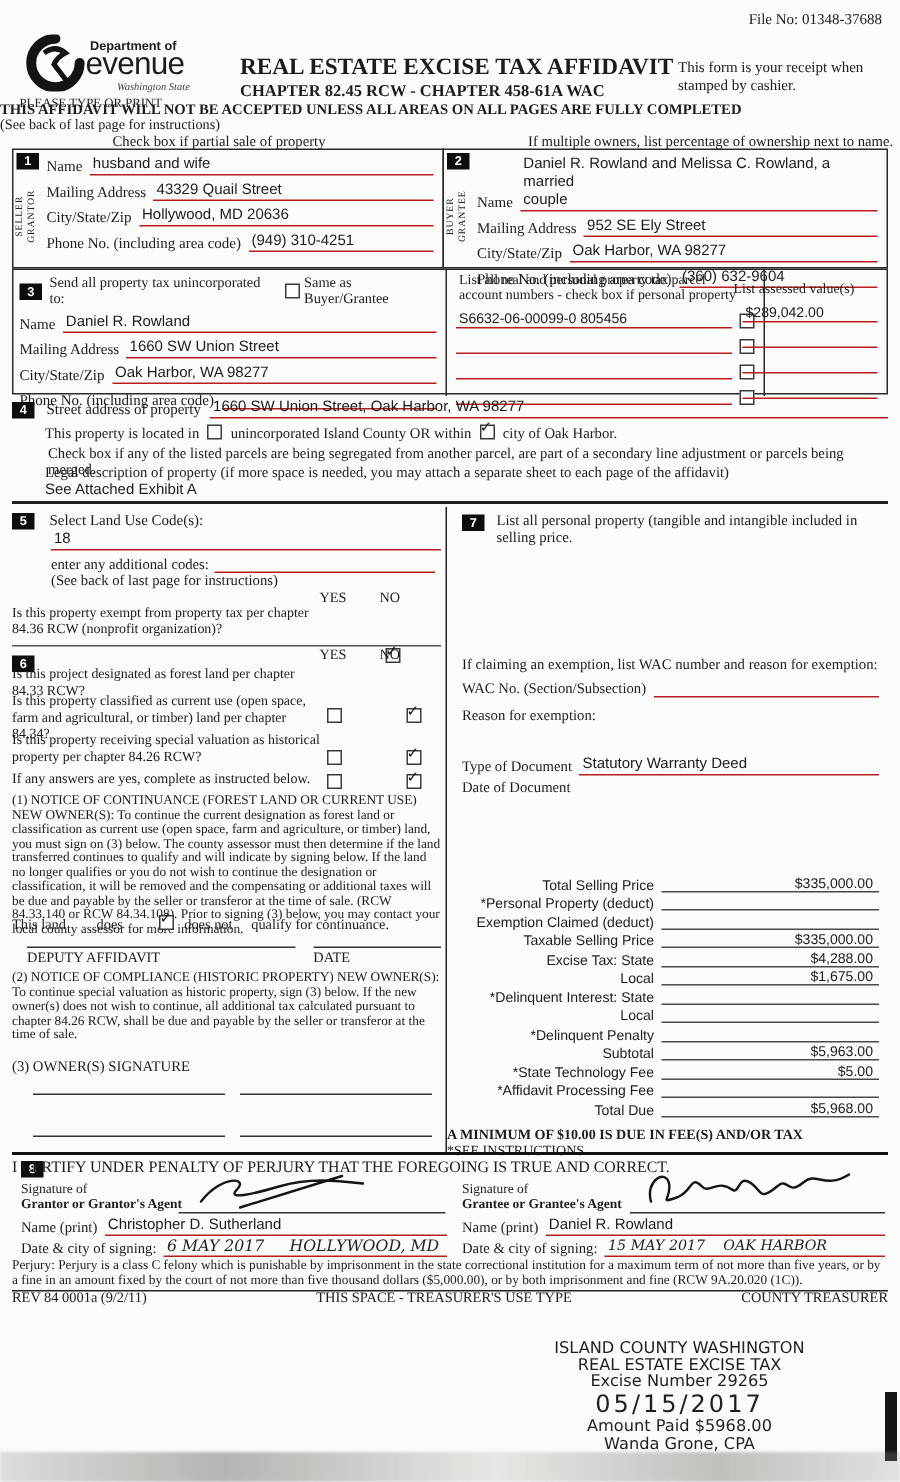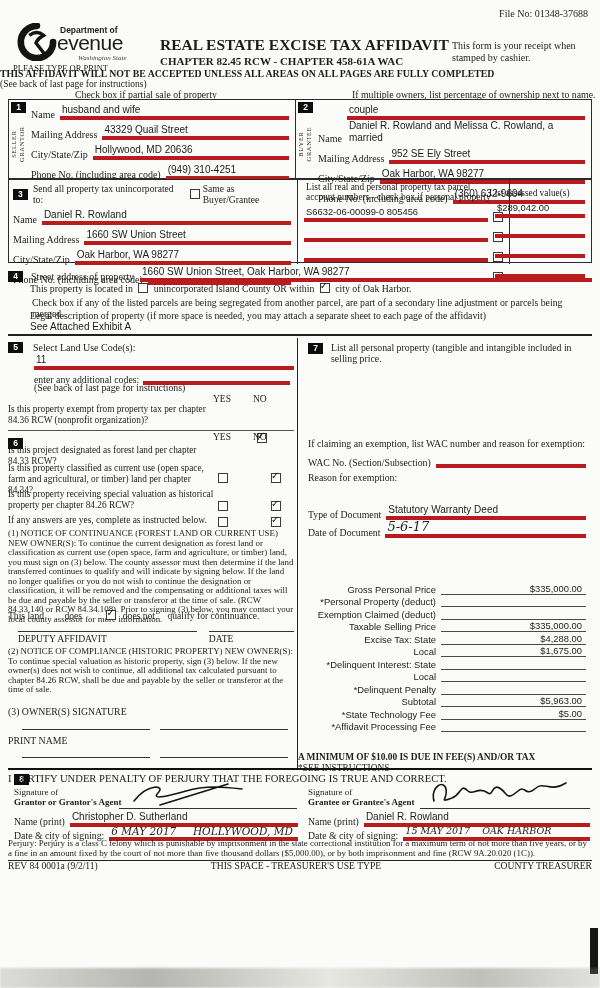--- a/index.html
+++ b/index.html
@@ -8,21 +8,21 @@
   .sans{font-family:"Liberation Sans",sans-serif;}
   .ul{border-bottom:1px solid #4a4a4a;}
   .badge{display:inline-block;background:#0d0d0d;color:#fff;font-weight:bold;font-size:8.5px;width:15px;height:11px;line-height:11px;text-align:center;font-family:"Liberation Sans",sans-serif;}
   .cb{display:inline-block;width:8px;height:8px;border:1px solid #3a3a3a;background:#fff;position:relative;vertical-align:-1px;}
   .cb .mk{position:absolute;top:-4px;left:-1px;font-size:10px;font-family:"DejaVu Sans",sans-serif;color:#111;}
   .sec-box{border:1px solid #2a2a2a;box-sizing:border-box;}
   .side-label{position:absolute;left:-20px;top:36px;width:58px;text-align:center;font-size:6.5px;letter-spacing:.6px;transform:rotate(-90deg);color:#222;line-height:1.25;}
   .fields{position:absolute;left:22px;top:2px;right:6px;}
   .frow{display:flex;align-items:flex-end;margin-top:4px;}
   .frow .flbl{white-space:nowrap;padding-right:5px;font-size:10px;}
-  .fval{flex:1;border-bottom:4px solid #b91c1c;font-family:"Liberation Sans",sans-serif;font-size:10px;line-height:12px;padding:0 2px;min-height:12px;}
+  .fval{flex:1;border-bottom:1px solid #b91c1c;font-family:"Liberation Sans",sans-serif;font-size:10px;line-height:12px;padding:0 2px;min-height:12px;}
   .qtext{width:206px;font-size:9.3px;line-height:1.16;}
   .para{font-size:8.9px;line-height:1.07;text-align:left;}
   .hand{font-family:"DejaVu Serif",serif;font-style:italic;white-space:pre;color:#232323;}
   .money-row{display:flex;align-items:flex-end;height:12.5px;}
   .money-lbl{width:128px;text-align:right;font-family:"Liberation Sans",sans-serif;font-size:9.4px;padding-right:5px;white-space:nowrap;}
   .money-val{flex:1;border-bottom:1px solid #4a4a4a;font-family:"Liberation Sans",sans-serif;font-size:9.4px;text-align:right;padding-right:4px;min-height:11px;line-height:11px;}
   .stamp{font-family:"DejaVu Sans",sans-serif;color:#1f1f1f;text-align:center;line-height:1.04;}
   .stamp .s-sm{font-size:10.8px;}
   .stamp .s-date{font-size:16px;letter-spacing:2px;margin:1px 0;}
   .sigline{border-bottom:1.2px solid #333;height:1px;}
@@ -84,22 +84,22 @@
 
   <div class="sec-box abs" style="left:295px;top:99px;width:297px;height:80px;">
     <span class="badge abs" style="left:2px;top:2px;">2</span>
     <div class="side-label">
       <span>BUYER</span><br><span>GRANTEE</span>
     </div>
     <div class="fields">
       <div class="frow" style="margin-top:2px;">
         <span class="flbl">Name</span>
         <div style="flex:1;">
+          <div class="fval" style="border-bottom:none;">Daniel R. Rowland and Melissa C. Rowland, a married</div>
           <div class="fval">couple</div>
-          <div class="fval" style="border-bottom:none;">Daniel R. Rowland and Melissa C. Rowland, a married</div>
         </div>
       </div>
       <div class="frow">
           <span class="flbl">Mailing Address</span>
           <span class="fval">952 SE Ely Street</span>
         </div>
       <div class="frow">
           <span class="flbl">City/State/Zip</span>
           <span class="fval">Oak Harbor, WA 98277</span>
         </div>
@@ -180,21 +180,21 @@
   <div class="abs" style="left:32px;top:297px;width:556px;font-size:9.8px;">Check box if any of the listed parcels are being segregated from another parcel, are part of a secondary line adjustment or parcels being merged.</div>
   <div class="abs" style="left:30px;top:310px;width:556px;font-size:9.8px;">Legal description of property (if more space is needed, you may attach a separate sheet to each page of the affidavit)</div>
   <div class="abs sans" style="left:30px;top:321px;font-size:10px;">See Attached Exhibit A</div>
   <div class="abs" style="left:8px;top:334px;width:584px;height:2px;background:#222;"></div>
 
   <div class="abs" style="left:8px;top:338px;width:286px;height:430px;">
     <div class="abs" style="left:0;top:4px;display:flex;align-items:center;">
       <span class="badge">5</span>
       <span style="font-size:10px;margin-left:10px;">Select Land Use Code(s):</span>
     </div>
-    <div class="abs fval ul" style="left:26px;top:16px;width:256px;">11</div>
+    <div class="abs fval ul" style="left:26px;top:16px;width:256px;">18</div>
     <div class="abs" style="left:26px;top:31px;width:256px;display:flex;align-items:flex-end;">
       <span style="font-size:9.8px;padding-right:4px;white-space:nowrap;">enter any additional codes:</span>
       <span class="fval"></span>
     </div>
     <div class="abs" style="left:26px;top:44px;font-size:9.8px;">(See back of last page for instructions)</div>
     <div class="abs" style="left:205px;top:56px;font-size:9.5px;">YES</div>
     <div class="abs" style="left:245px;top:56px;font-size:9.5px;">NO</div>
     <div class="abs" style="left:0;top:66px;">
       <div class="qtext">Is this property exempt from property tax per chapter 84.36 RCW (nonprofit organization)?</div>
       <span class="cb abs" style="left:249px;top:2px;"><span class="mk">✓</span></span>
@@ -239,21 +239,20 @@
       <div class="ctr" style="flex:2.1;margin-right:12px;">DEPUTY AFFIDAVIT</div>
       <div class="ctr" style="flex:1;">DATE</div>
     </div>
 
     <div class="abs para" style="left:0;top:309px;width:286px;">(2) NOTICE OF COMPLIANCE (HISTORIC PROPERTY) NEW OWNER(S):  To continue special valuation as historic property, sign (3) below.  If the new owner(s) does not wish to continue, all additional tax calculated pursuant to chapter 84.26 RCW, shall be due and payable by the seller or transferor at the time of sale.</div>
     <div class="abs ctr" style="left:0;top:368px;width:286px;font-size:9.8px;">(3) OWNER(S) SIGNATURE</div>
     <div class="abs" style="left:14px;top:390px;width:266px;display:flex;">
       <div class="sigline" style="flex:1;margin-right:10px;"></div>
       <div class="sigline" style="flex:1;"></div>
     </div>
-    <div class="abs ctr" style="left:0;top:397px;width:286px;font-size:9.8px;">PRINT NAME</div>
     <div class="abs" style="left:14px;top:418px;width:266px;display:flex;">
       <div class="sigline" style="flex:1;margin-right:10px;"></div>
       <div class="sigline" style="flex:1;"></div>
     </div>
   </div>
 
   <div class="abs" style="left:297px;top:338px;width:295px;height:430px;border-left:1.5px solid #222;box-sizing:border-box;">
     <div class="abs" style="left:10px;top:4px;display:flex;">
       <span class="badge" style="flex:none;margin-top:1px;">7</span>
       <span style="font-size:9.8px;margin-left:8px;line-height:1.15;width:255px;">List all personal property (tangible and intangible included in selling price.</span>
@@ -263,26 +262,25 @@
       <span style="font-size:9.8px;padding-right:5px;white-space:nowrap;">WAC No. (Section/Subsection)</span>
       <span class="fval"></span>
     </div>
     <div class="abs" style="left:10px;top:134px;font-size:9.8px;">Reason for exemption:</div>
     <div class="abs" style="left:10px;top:166px;width:278px;display:flex;align-items:flex-end;">
       <span style="font-size:9.8px;padding-right:5px;white-space:nowrap;">Type of Document</span>
       <span class="fval">Statutory Warranty Deed</span>
     </div>
     <div class="abs" style="left:10px;top:182px;width:278px;display:flex;align-items:flex-end;">
       <span style="font-size:9.8px;padding-right:5px;white-space:nowrap;">Date of Document</span>
-      <span class="fval hand" style="font-size:13px;line-height:14px;">5-6-17</span>
     </div>
 
     <div class="abs" style="left:10px;top:244px;width:278px;">
       <div class="money-row">
-          <span class="money-lbl">Gross Personal Price</span>
+          <span class="money-lbl">Total Selling Price</span>
           <span class="money-val">$335,000.00</span>
         </div>
       <div class="money-row">
           <span class="money-lbl">*Personal Property (deduct)</span>
           <span class="money-val"></span>
         </div>
       <div class="money-row">
           <span class="money-lbl">Exemption Claimed (deduct)</span>
           <span class="money-val"></span>
         </div>
@@ -314,20 +312,24 @@
           <span class="money-lbl">Subtotal</span>
           <span class="money-val">$5,963.00</span>
         </div>
       <div class="money-row">
           <span class="money-lbl">*State Technology Fee</span>
           <span class="money-val">$5.00</span>
         </div>
       <div class="money-row">
           <span class="money-lbl">*Affidavit Processing Fee</span>
           <span class="money-val"></span>
+        </div>
+      <div class="money-row">
+          <span class="money-lbl">Total Due</span>
+          <span class="money-val">$5,968.00</span>
         </div>
     </div>
 
     <div class="abs ctr" style="left:0;top:414px;width:295px;font-size:9.4px;font-weight:bold;">A MINIMUM OF $10.00 IS DUE IN FEE(S) AND/OR TAX</div>
     <div class="abs ctr" style="left:0;top:425px;width:295px;font-size:9.4px;">*SEE INSTRUCTIONS</div>
   </div>
 
   <div class="abs" style="left:8px;top:768px;width:584px;height:68px;border-top:2px solid #111;">
     <span class="badge abs" style="left:6px;top:4px;">8</span>
     <div class="abs ctr" style="left:0;top:3px;width:584px;font-size:10.6px;">I CERTIFY UNDER PENALTY OF PERJURY THAT THE FOREGOING IS TRUE AND CORRECT.</div>
@@ -368,17 +370,25 @@
     </div>
   </div>
 
   <div class="abs" style="left:8px;top:838px;width:584px;font-size:8.9px;line-height:1.15;border-bottom:1.5px solid #222;padding-bottom:2px;">Perjury:  Perjury is a class C felony which is punishable by imprisonment in the state correctional institution for a maximum term of not more than five years, or by a fine in an amount fixed by the court of not more than five thousand dollars ($5,000.00), or by both imprisonment and fine (RCW 9A.20.020 (1C)).</div>
   <div class="abs" style="left:8px;top:860px;width:584px;display:flex;justify-content:space-between;font-size:9.6px;">
     <span>REV 84 0001a (9/2/11)</span>
     <span>THIS SPACE - TREASURER'S USE TYPE</span>
     <span>COUNTY TREASURER</span>
   </div>
 
+  <div class="abs stamp" style="left:318px;top:893px;width:270px;">
+    <div class="s-sm">ISLAND COUNTY WASHINGTON</div>
+    <div class="s-sm">REAL ESTATE EXCISE TAX</div>
+    <div class="s-sm">Excise Number 29265</div>
+    <div class="s-date">05/15/2017</div>
+    <div class="s-sm">Amount Paid $5968.00</div>
+    <div class="s-sm">Wanda Grone, CPA</div>
+  </div>
 
   <div class="abs" style="left:590px;top:928px;width:8px;height:46px;background:#161616;"></div>
   <div class="abs" style="left:0;top:968px;width:600px;height:20px;background:linear-gradient(90deg,rgba(140,140,132,.28),rgba(110,110,104,.5) 25%,rgba(160,158,148,.22) 55%,rgba(120,120,112,.45) 80%,rgba(150,150,142,.25));filter:blur(1.2px);"></div>
 
 </div>
 
 </body></html>

